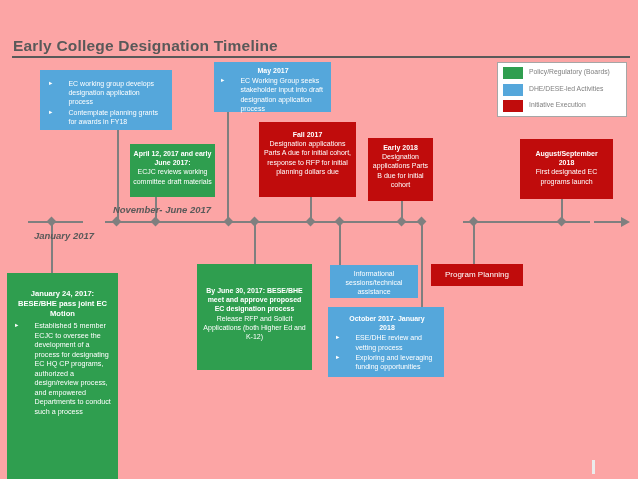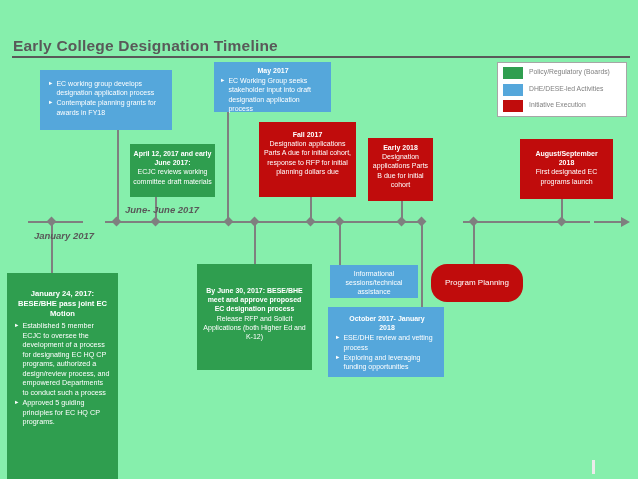--- a/index.html
+++ b/index.html
@@ -1,51 +1,51 @@
 <!DOCTYPE html>
 <html><head>
 <meta charset="utf-8">
 <style>
   html,body{margin:0;padding:0;background:#fff;}
-  .slide{position:relative;width:638px;height:479px;background:#86efac;overflow:hidden;
+  .slide{position:relative;width:638px;height:479px;background:#fca5a5;overflow:hidden;
          font-family:"Liberation Sans",sans-serif;-webkit-font-smoothing:antialiased;}
   .abs{position:absolute;}
 
   
   .title{left:13px;top:37px;font-size:15.5px;font-weight:bold;color:#595959;letter-spacing:.2px;}
   .title-rule{left:12px;top:56px;width:618px;height:1.5px;background:#595959;}
 
   
   .legend{left:497px;top:62px;width:130px;height:55px;border:1px solid #a6a6a6;background:#fff;
           padding:4px 5px;box-sizing:border-box;display:flex;flex-direction:column;justify-content:space-between;}
   .lrow{display:flex;align-items:flex-start;gap:6px;}
   .lswatch{width:20px;height:12px;flex:0 0 20px;}
   .ltext{font-size:6.8px;color:#808080;line-height:1.25;padding-top:1px;}
   .sw-green{background:#2F9E4F;} .sw-blue{background:#55A7DB;} .sw-red{background:#C00C0C;}
 
   
   .box{position:absolute;color:#fff;font-size:7px;line-height:1.32;box-sizing:border-box;}
   .bg-blue{background:#55A7DB;} .bg-green{background:#2F9E4F;} .bg-red{background:#C00C0C;}
   .bh{font-weight:bold;text-align:center;}
   .bb{text-align:center;}
-  .bul{display:flex;gap:3px;text-align:left;margin-top:1px;}
+  .bul{display:flex;gap:15px;text-align:left;margin-top:1px;}
   .bi{flex:0 0 auto;font-size:5.5px;line-height:1.7;}
   .bt{flex:1 1 auto;}
 
   .box-a{left:40px;top:70px;width:132px;height:60px;padding:8px 6px 0 8px;}
   .box-b{left:130px;top:144px;width:85px;height:53px;padding:5px 3px 0 3px;}
   .box-c{left:214px;top:62px;width:117px;height:50px;padding:4px 5px 0 6px;}
   .box-d{left:259px;top:122px;width:97px;height:75px;padding:8px 4px 0 4px;}
   .box-e{left:368px;top:138px;width:65px;height:63px;padding:5px 3px 0 3px;}
   .box-f{left:520px;top:139px;width:93px;height:60px;padding:10px 4px 0 4px;}
   .box-g{left:7px;top:273px;width:111px;height:231px;padding:16px 7px 0 7px;font-size:7.2px;}
   .box-g .bh{font-size:7.6px;margin-bottom:2px;}
   .box-h{left:197px;top:264px;width:115px;height:106px;padding:22px 5px 0 5px;}
   .box-i{left:330px;top:265px;width:88px;height:33px;padding:4px 4px 0 4px;}
-  .box-j{left:431px;top:264px;width:92px;height:38px;display:flex;align-items:center;justify-content:center;font-size:8px;border-radius:16px;}
+  .box-j{left:431px;top:264px;width:92px;height:22px;display:flex;align-items:center;justify-content:center;font-size:8px;}
   .box-k{left:328px;top:307px;width:116px;height:70px;padding:7px 5px 0 7px;}
   .box-k .bh{max-width:80px;margin:0 auto;}
   .box-f .bh{max-width:72px;margin:0 auto;}
 
   
   .seg{position:absolute;height:2px;background:#7f7f7f;top:221px;}
   .diamond{position:absolute;width:7px;height:7px;background:#7f7f7f;top:218px;transform:rotate(45deg);}
   .conn{position:absolute;width:1.5px;background:#7f7f7f;}
   .arrowhead{position:absolute;left:621px;top:217px;width:0;height:0;
              border-left:9px solid #7f7f7f;border-top:5px solid transparent;border-bottom:5px solid transparent;}
@@ -118,24 +118,20 @@
     <div class="bh">August/September 2018</div>
     <div class="bb">First designated EC programs launch</div>
   </div>
 
   <div class="box bg-green box-g">
     <div class="bh">January 24, 2017: BESE/BHE pass joint EC Motion</div>
     <div class="bul">
       <span class="bi">►</span>
       <span class="bt">Established 5 member ECJC to oversee the development of a process for designating EC HQ CP programs, authorized a design/review process, and empowered Departments to conduct such a process</span>
     </div>
-    <div class="bul">
-      <span class="bi">►</span>
-      <span class="bt">Approved 5 guiding principles for EC HQ CP programs.</span>
-    </div>
   </div>
 
   <div class="box bg-green box-h">
     <div class="bh">By June 30, 2017: BESE/BHE meet and approve proposed EC designation process</div>
     <div class="bb">Release RFP and Solicit Applications (both Higher Ed and K-12)</div>
   </div>
 
   <div class="box bg-blue box-i">
     <div class="bb">Informational sessions/technical assistance</div>
   </div>
@@ -180,16 +176,16 @@
   <div class="conn" style="left:310px;top:197px;height:24px;"></div>
   <div class="conn" style="left:401px;top:201px;height:20px;"></div>
   <div class="conn" style="left:561px;top:199px;height:22px;"></div>
   <div class="conn" style="left:51px;top:223px;height:50px;"></div>
   <div class="conn" style="left:254px;top:223px;height:41px;"></div>
   <div class="conn" style="left:339px;top:223px;height:42px;"></div>
   <div class="conn" style="left:421px;top:223px;height:84px;"></div>
   <div class="conn" style="left:473px;top:223px;height:41px;"></div>
 
   <div class="plabel pl-jan">January 2017</div>
-  <div class="plabel pl-feb">June- June 2017</div>
+  <div class="plabel pl-feb">November- June 2017</div>
 
   <div class="abs cursor-mark"></div>
 </div>
 
 </body></html>

